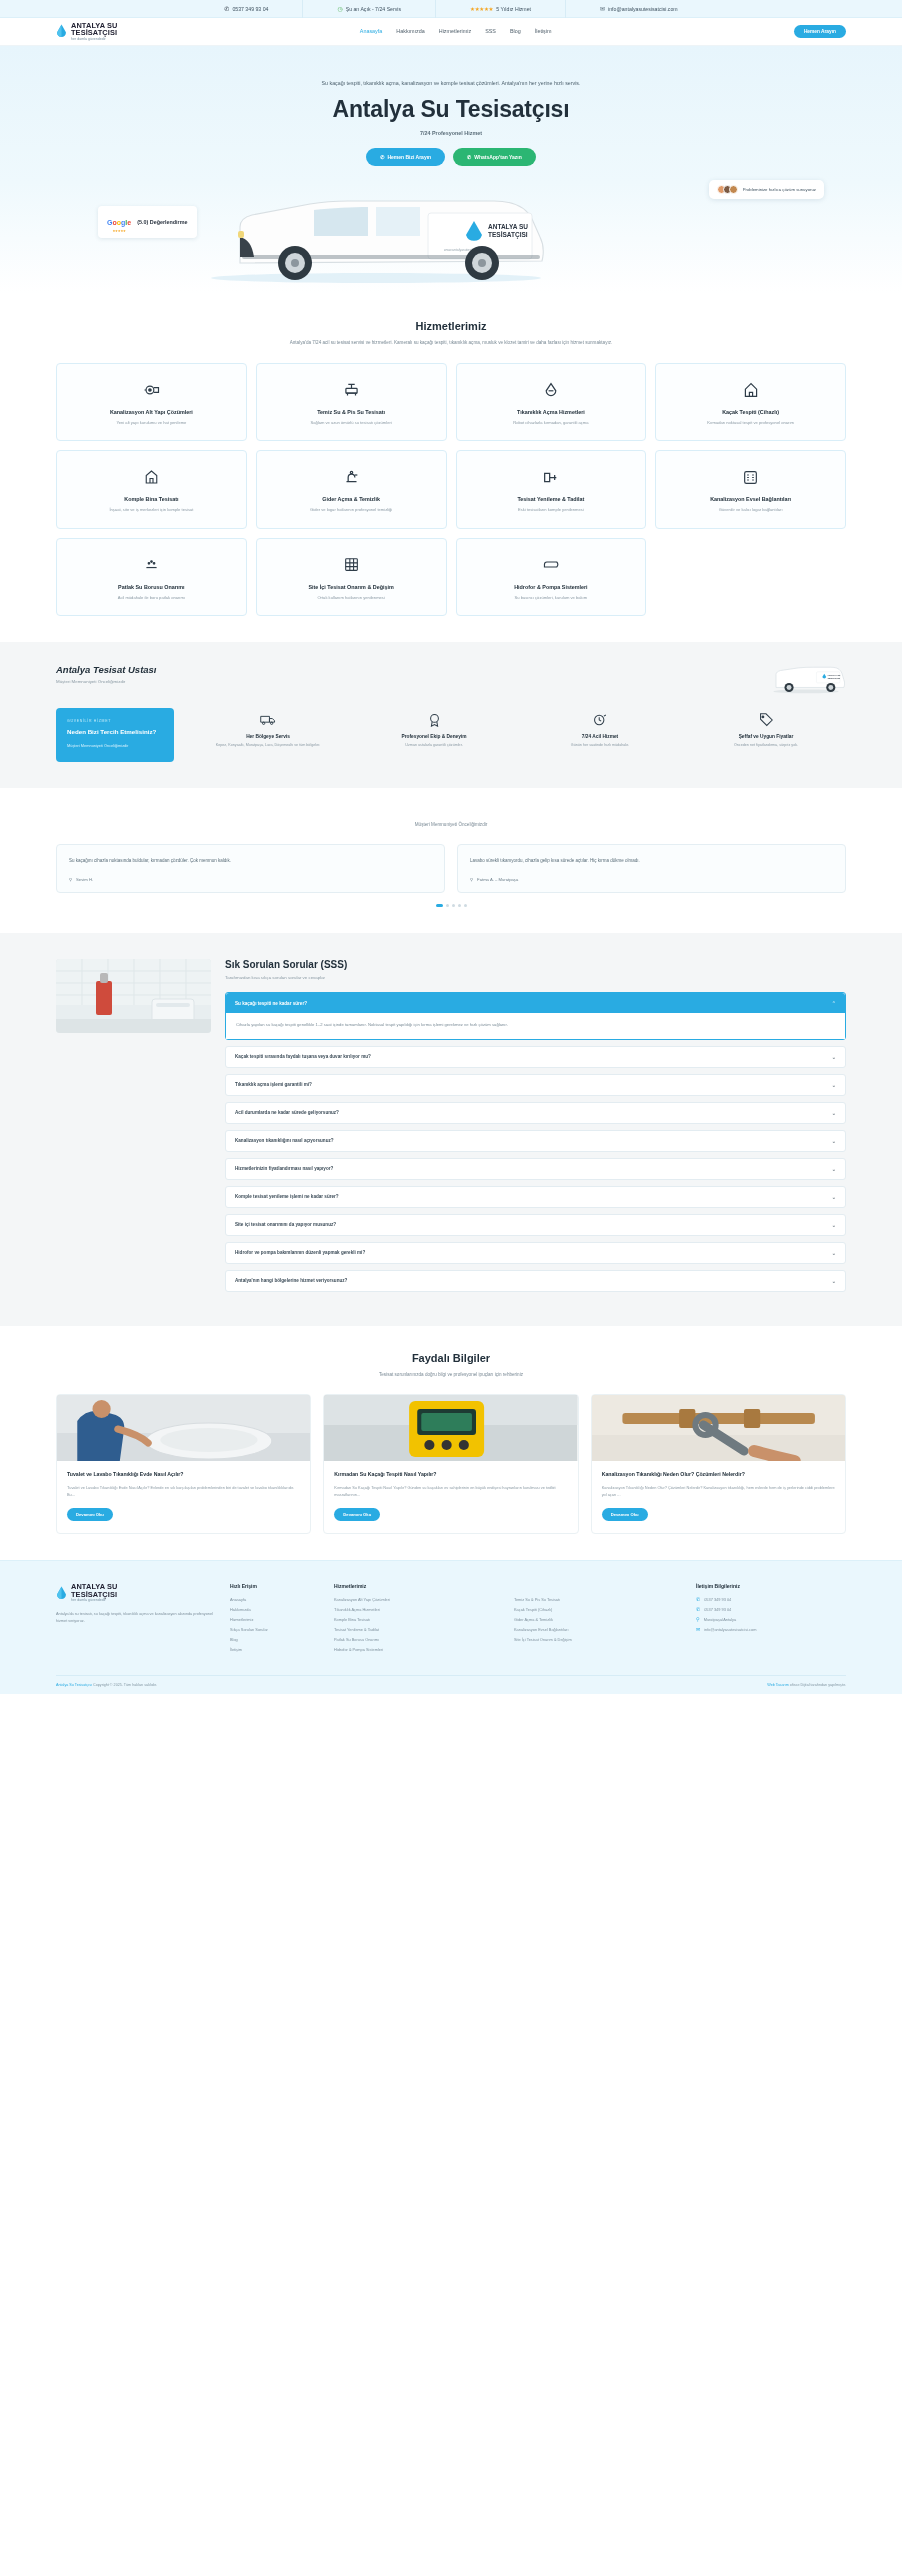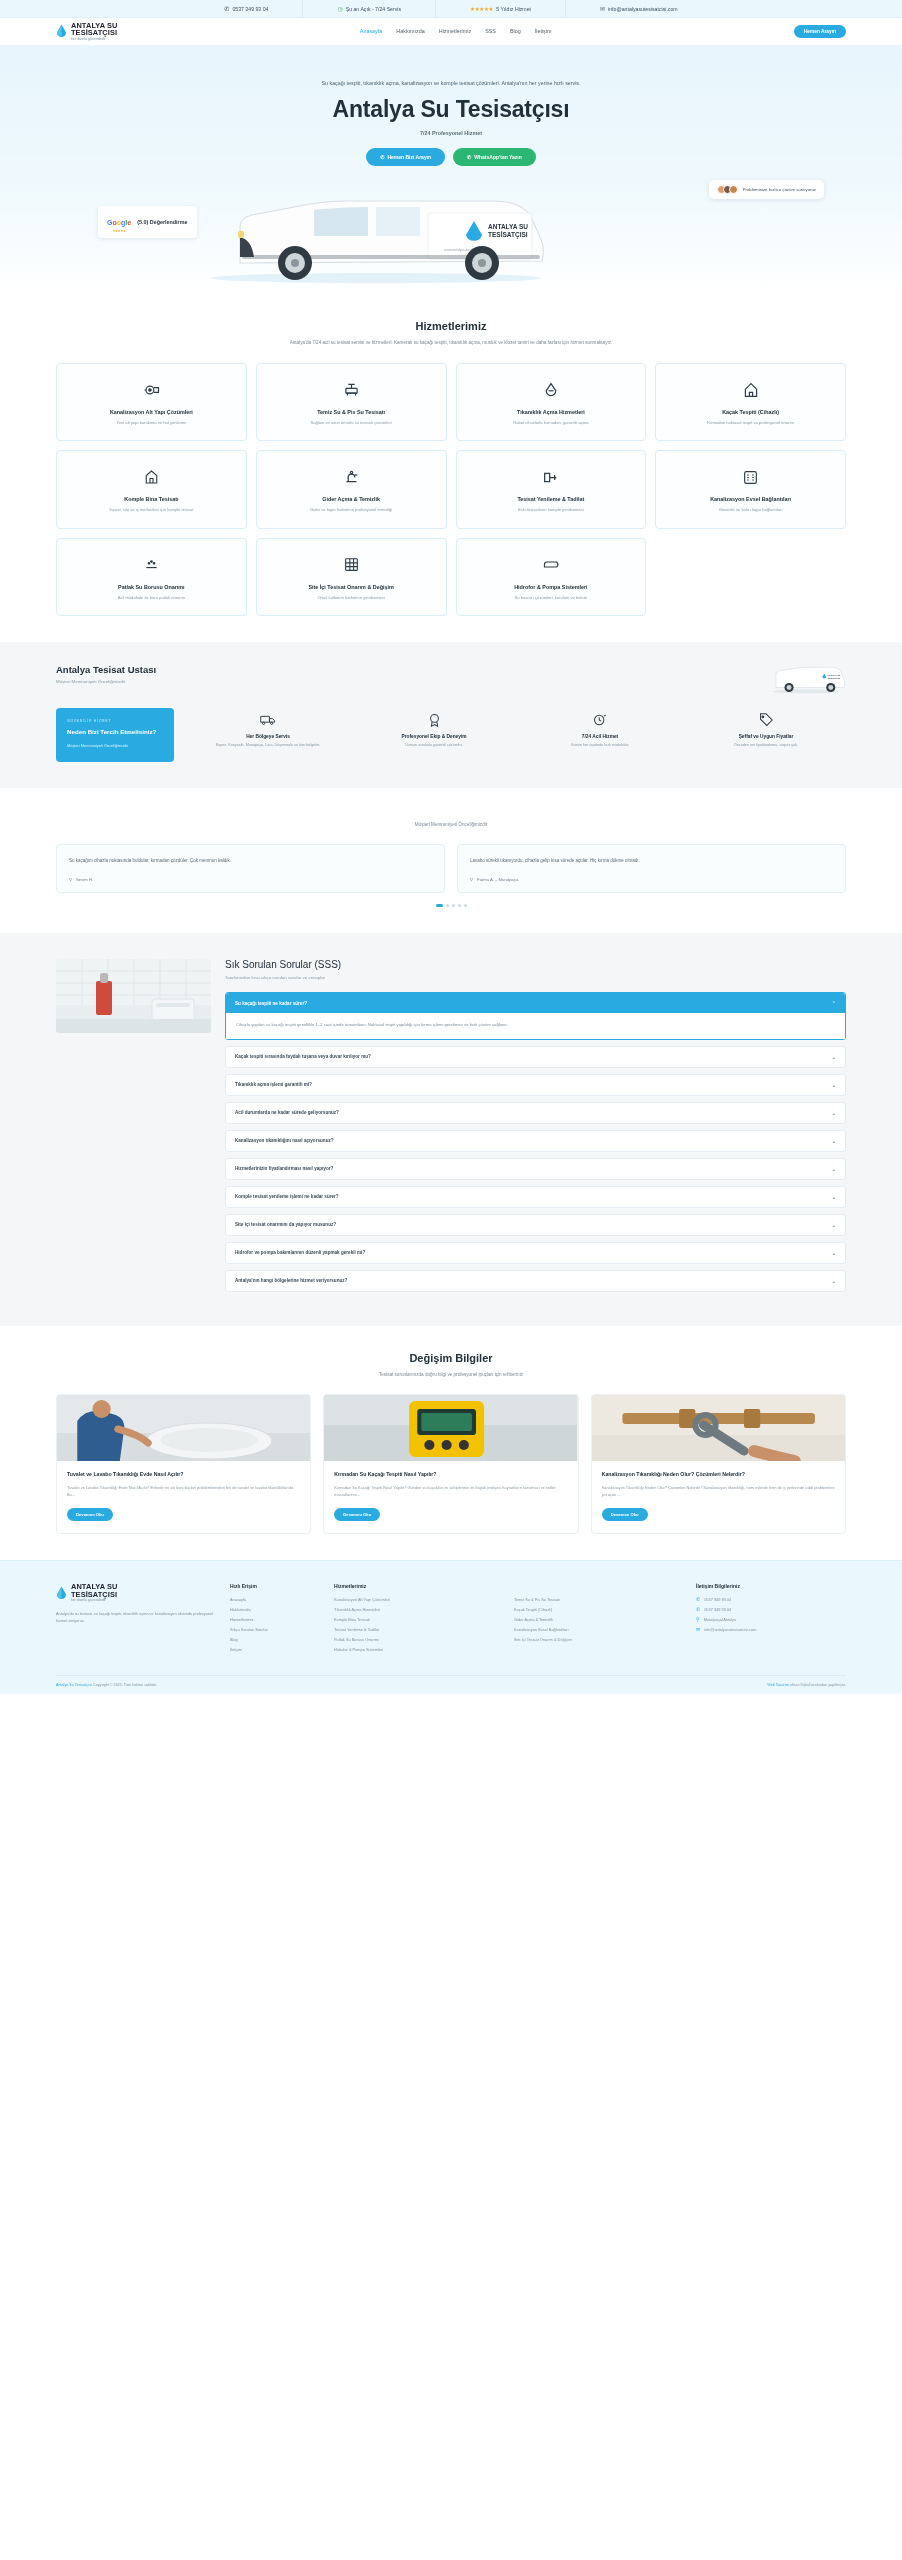--- a/index.html
+++ b/index.html
@@ -108,21 +108,21 @@
     border: 1px solid #d9eef8; border-radius: 4px; background:#fcfeff;
     padding: 16px 10px 14px; text-align:center; min-height: 76px;
   }
   .card .ic { height: 20px; display:flex; align-items:center; justify-content:center; color:#2f3d49; }
   .card h3 { font-size: 5.4px; font-weight:700; color:#22303b; margin-top: 9px; }
   .card p { font-size: 4.1px; color:#8b9aa4; margin-top: 5px; line-height:1.6; }
 
   
   .band { background:#f4f6f7; padding: 22px 0 26px; }
   .band-head { display:flex; align-items:flex-start; justify-content:space-between; }
-  .band-title { font-size: 9.5px; font-weight:700; color:#22303b; }
+  .band-title { font-size: 9.5px; font-weight:700; color:#22303b;font-style:italic; }
   .band-sub { font-size: 4.4px; color:#8b9aa4; margin-top:4px; }
   .band-van { width: 80px; height: 30px; }
   .why-row { display:flex; gap: 0; margin-top: 14px; align-items:stretch; }
   .why-box {
     background:#29abe2; color:#fff; border-radius: 4px; padding: 11px 11px 13px;
     width: 118px; flex: none;
   }
   .why-box .kick { font-size:3.5px; letter-spacing:.7px; color:#bfeaf9; text-transform:uppercase; }
   .why-box h4 { font-size: 6.2px; font-weight:700; margin-top: 5px; line-height:1.3; }
   .why-box p { font-size: 3.9px; color:#d6f1fc; margin-top: 6px; line-height:1.55; }
@@ -142,21 +142,21 @@
   .pin { color:#2bb673; font-size:6px; line-height:1; }
   .tst .who span { font-size: 4.2px; color:#6d7f8b; }
   .dots { display:flex; justify-content:center; gap:3px; margin-top: 11px; }
   .dot { width:3px;height:3px;border-radius:50%;background:#cfdbe2; }
   .dot.on { background:#29abe2; width:7px; border-radius:2px; }
 
   
   .faq-band { background:#f4f6f7; padding: 26px 0 28px; }
   .faq-row { display:grid; grid-template-columns: 155px 1fr; gap: 14px; }
   .faq-img { border-radius:4px; overflow:hidden; height: 74px; background:#dfe6e9; position:relative; }
-  .faq-head h2 { font-size: 10px; font-weight:400; color:#22303b; }
+  .faq-head h2 { font-size: 10px; font-weight:700; color:#22303b; }
   .faq-head p { font-size: 4.4px; color:#8b9aa4; margin-top:5px; }
   .acc { margin-top: 12px; }
   .acc-item {
     background:#fff; border:1px solid #e3ecf1; border-radius:3px; margin-bottom: 6px;
   }
   .acc-item.open { border-color:#29abe2; }
   .acc-q {
     display:flex; align-items:center; justify-content:space-between;
     padding: 7px 9px; font-size: 4.6px; font-weight:600; color:#3c4c58; cursor:pointer;
   }
@@ -629,21 +629,21 @@
           </div>
 
         </div>
       </div>
     </div>
   </div>
 </section>
 
 <section class="sec">
   <div class="wrap">
-    <h2 class="sec-title">Değişim Bilgiler</h2>
+    <h2 class="sec-title">Faydalı Bilgiler</h2>
     <p class="sec-desc">Tesisat sorunlarınızda doğru bilgi ve profesyonel ipuçları için rehberiniz</p>
     <div class="blog-grid">
 
       <article class="post">
         <div class="ph">
           <svg width="100%" height="100%" viewBox="0 0 250 66" preserveAspectRatio="none">
             <rect width="250" height="66" fill="#d8dde0"></rect>
             <rect x="0" y="0" width="250" height="38" fill="#e4e8ea"></rect>
             <ellipse cx="150" cy="46" rx="62" ry="18" fill="#f3f5f6" stroke="#d7dcdf"></ellipse>
             <ellipse cx="150" cy="45" rx="48" ry="12" fill="#e9edee"></ellipse>

